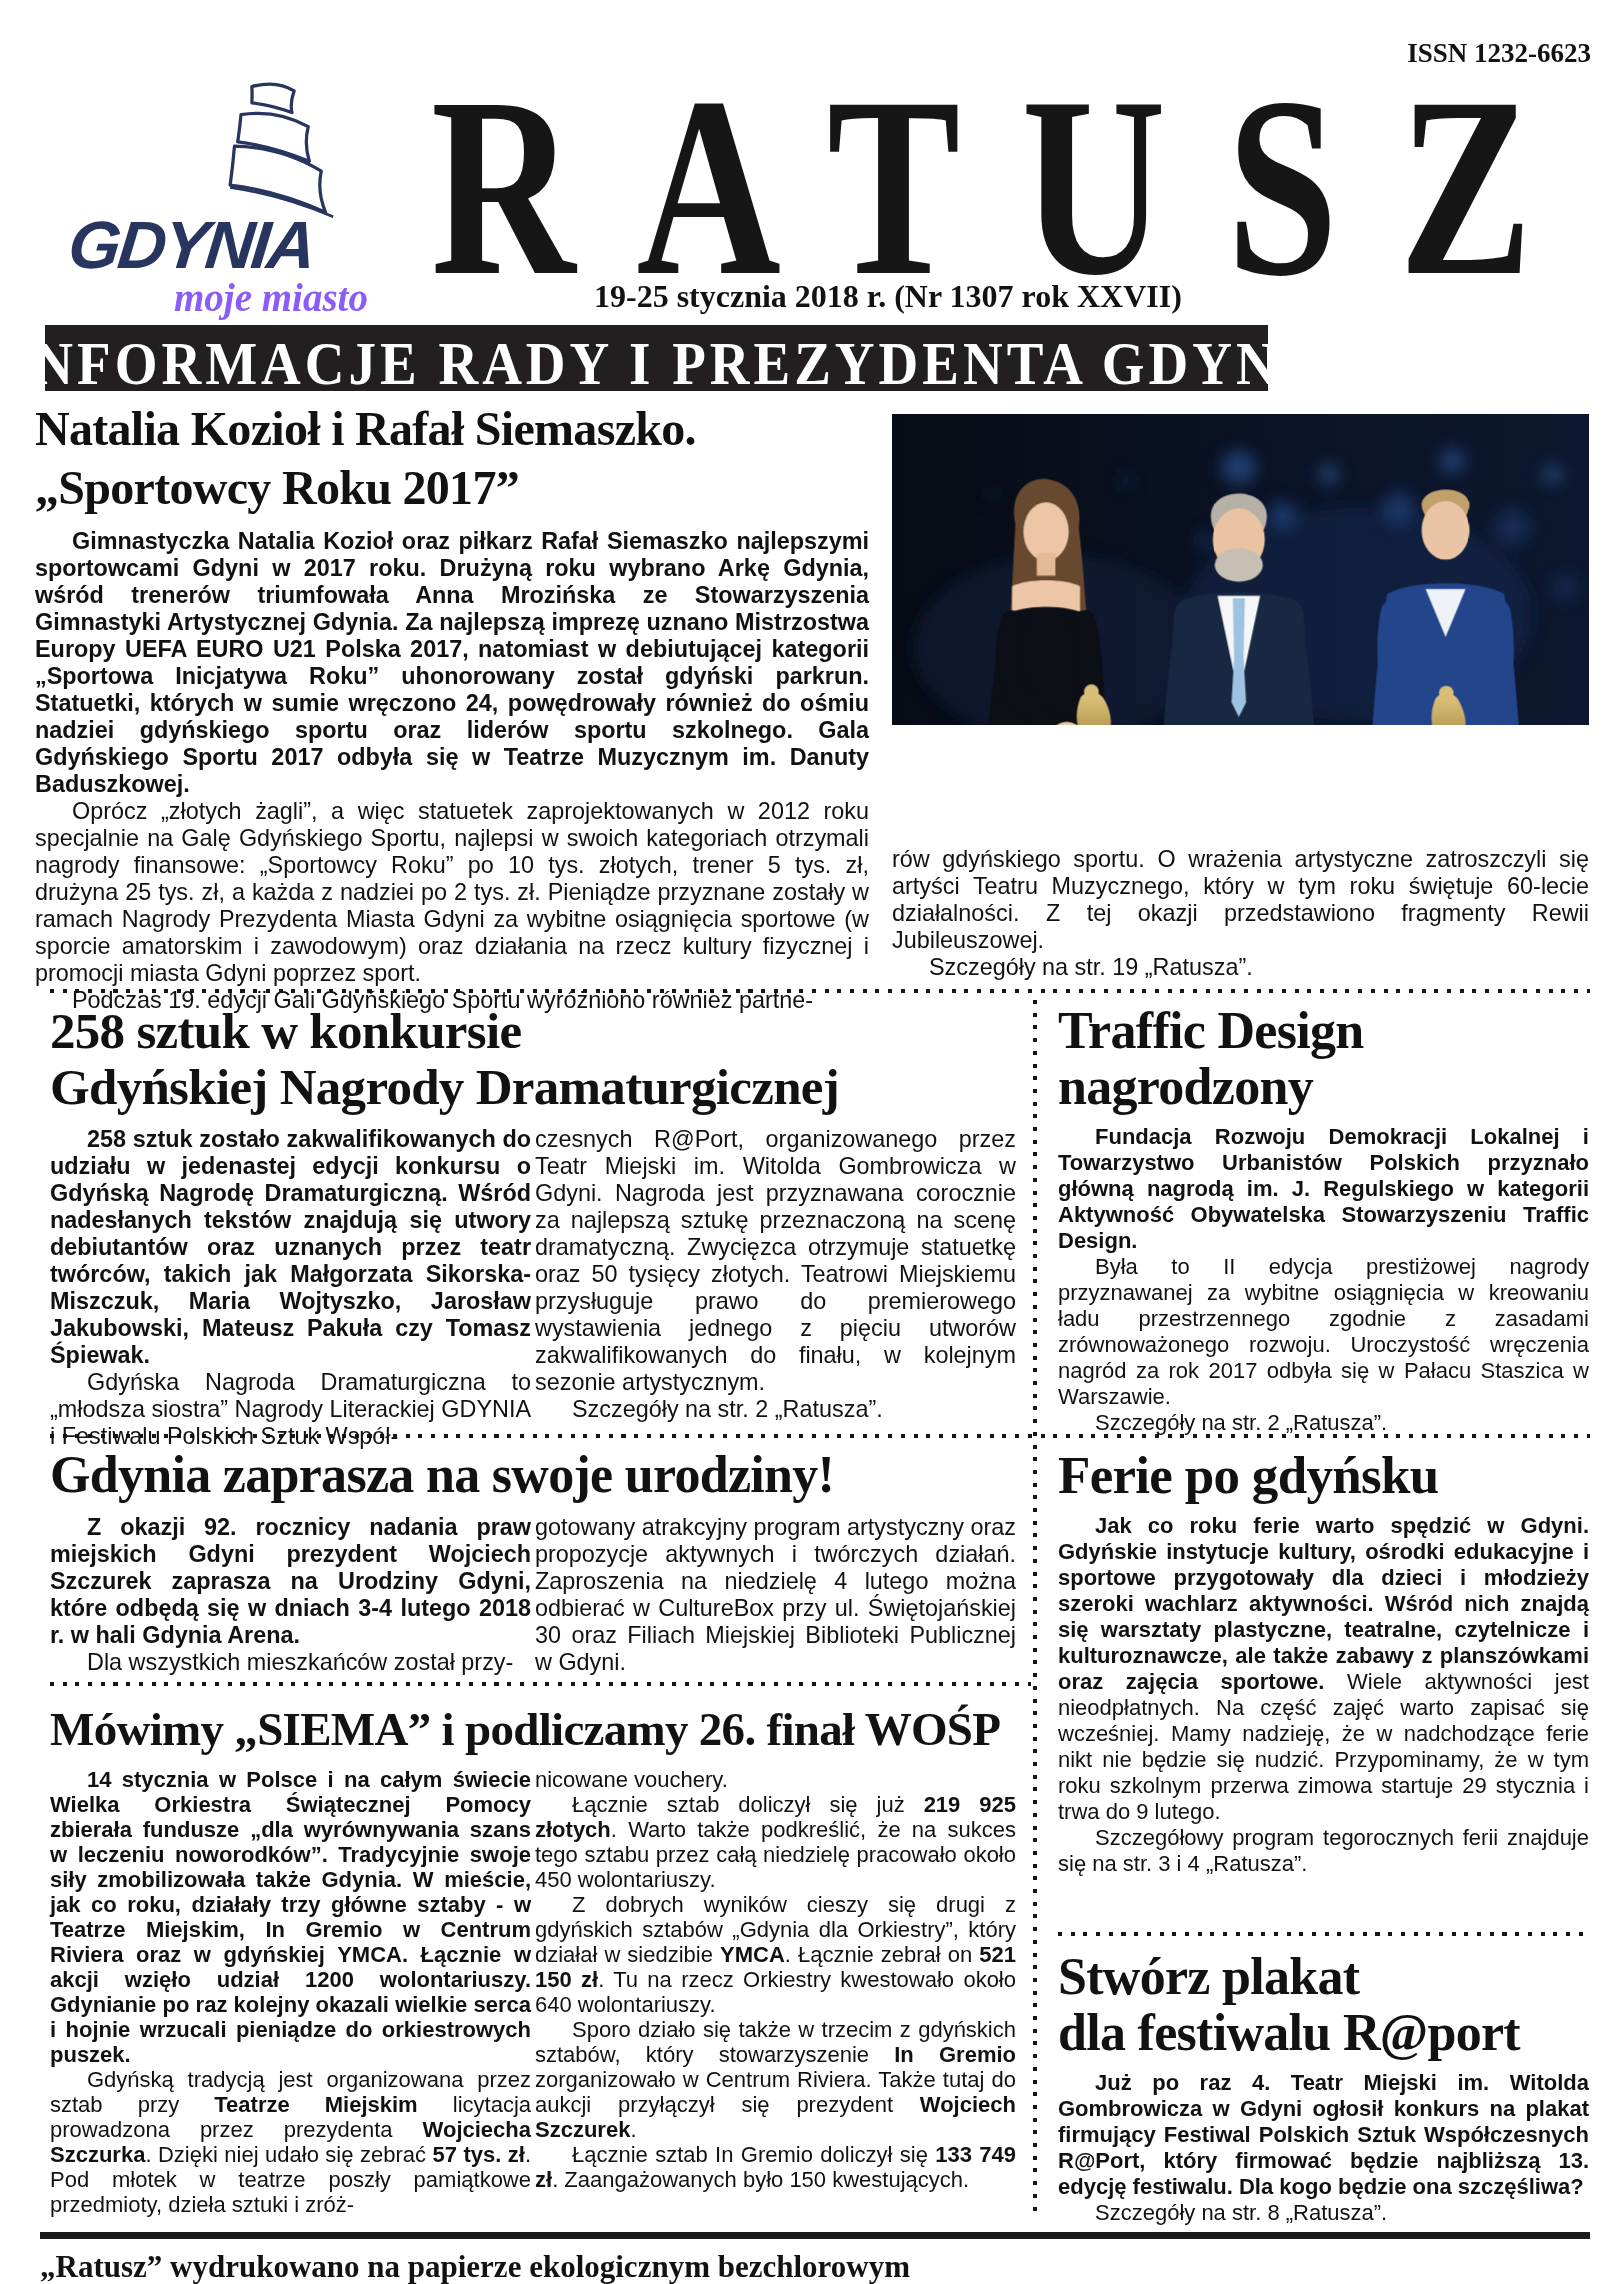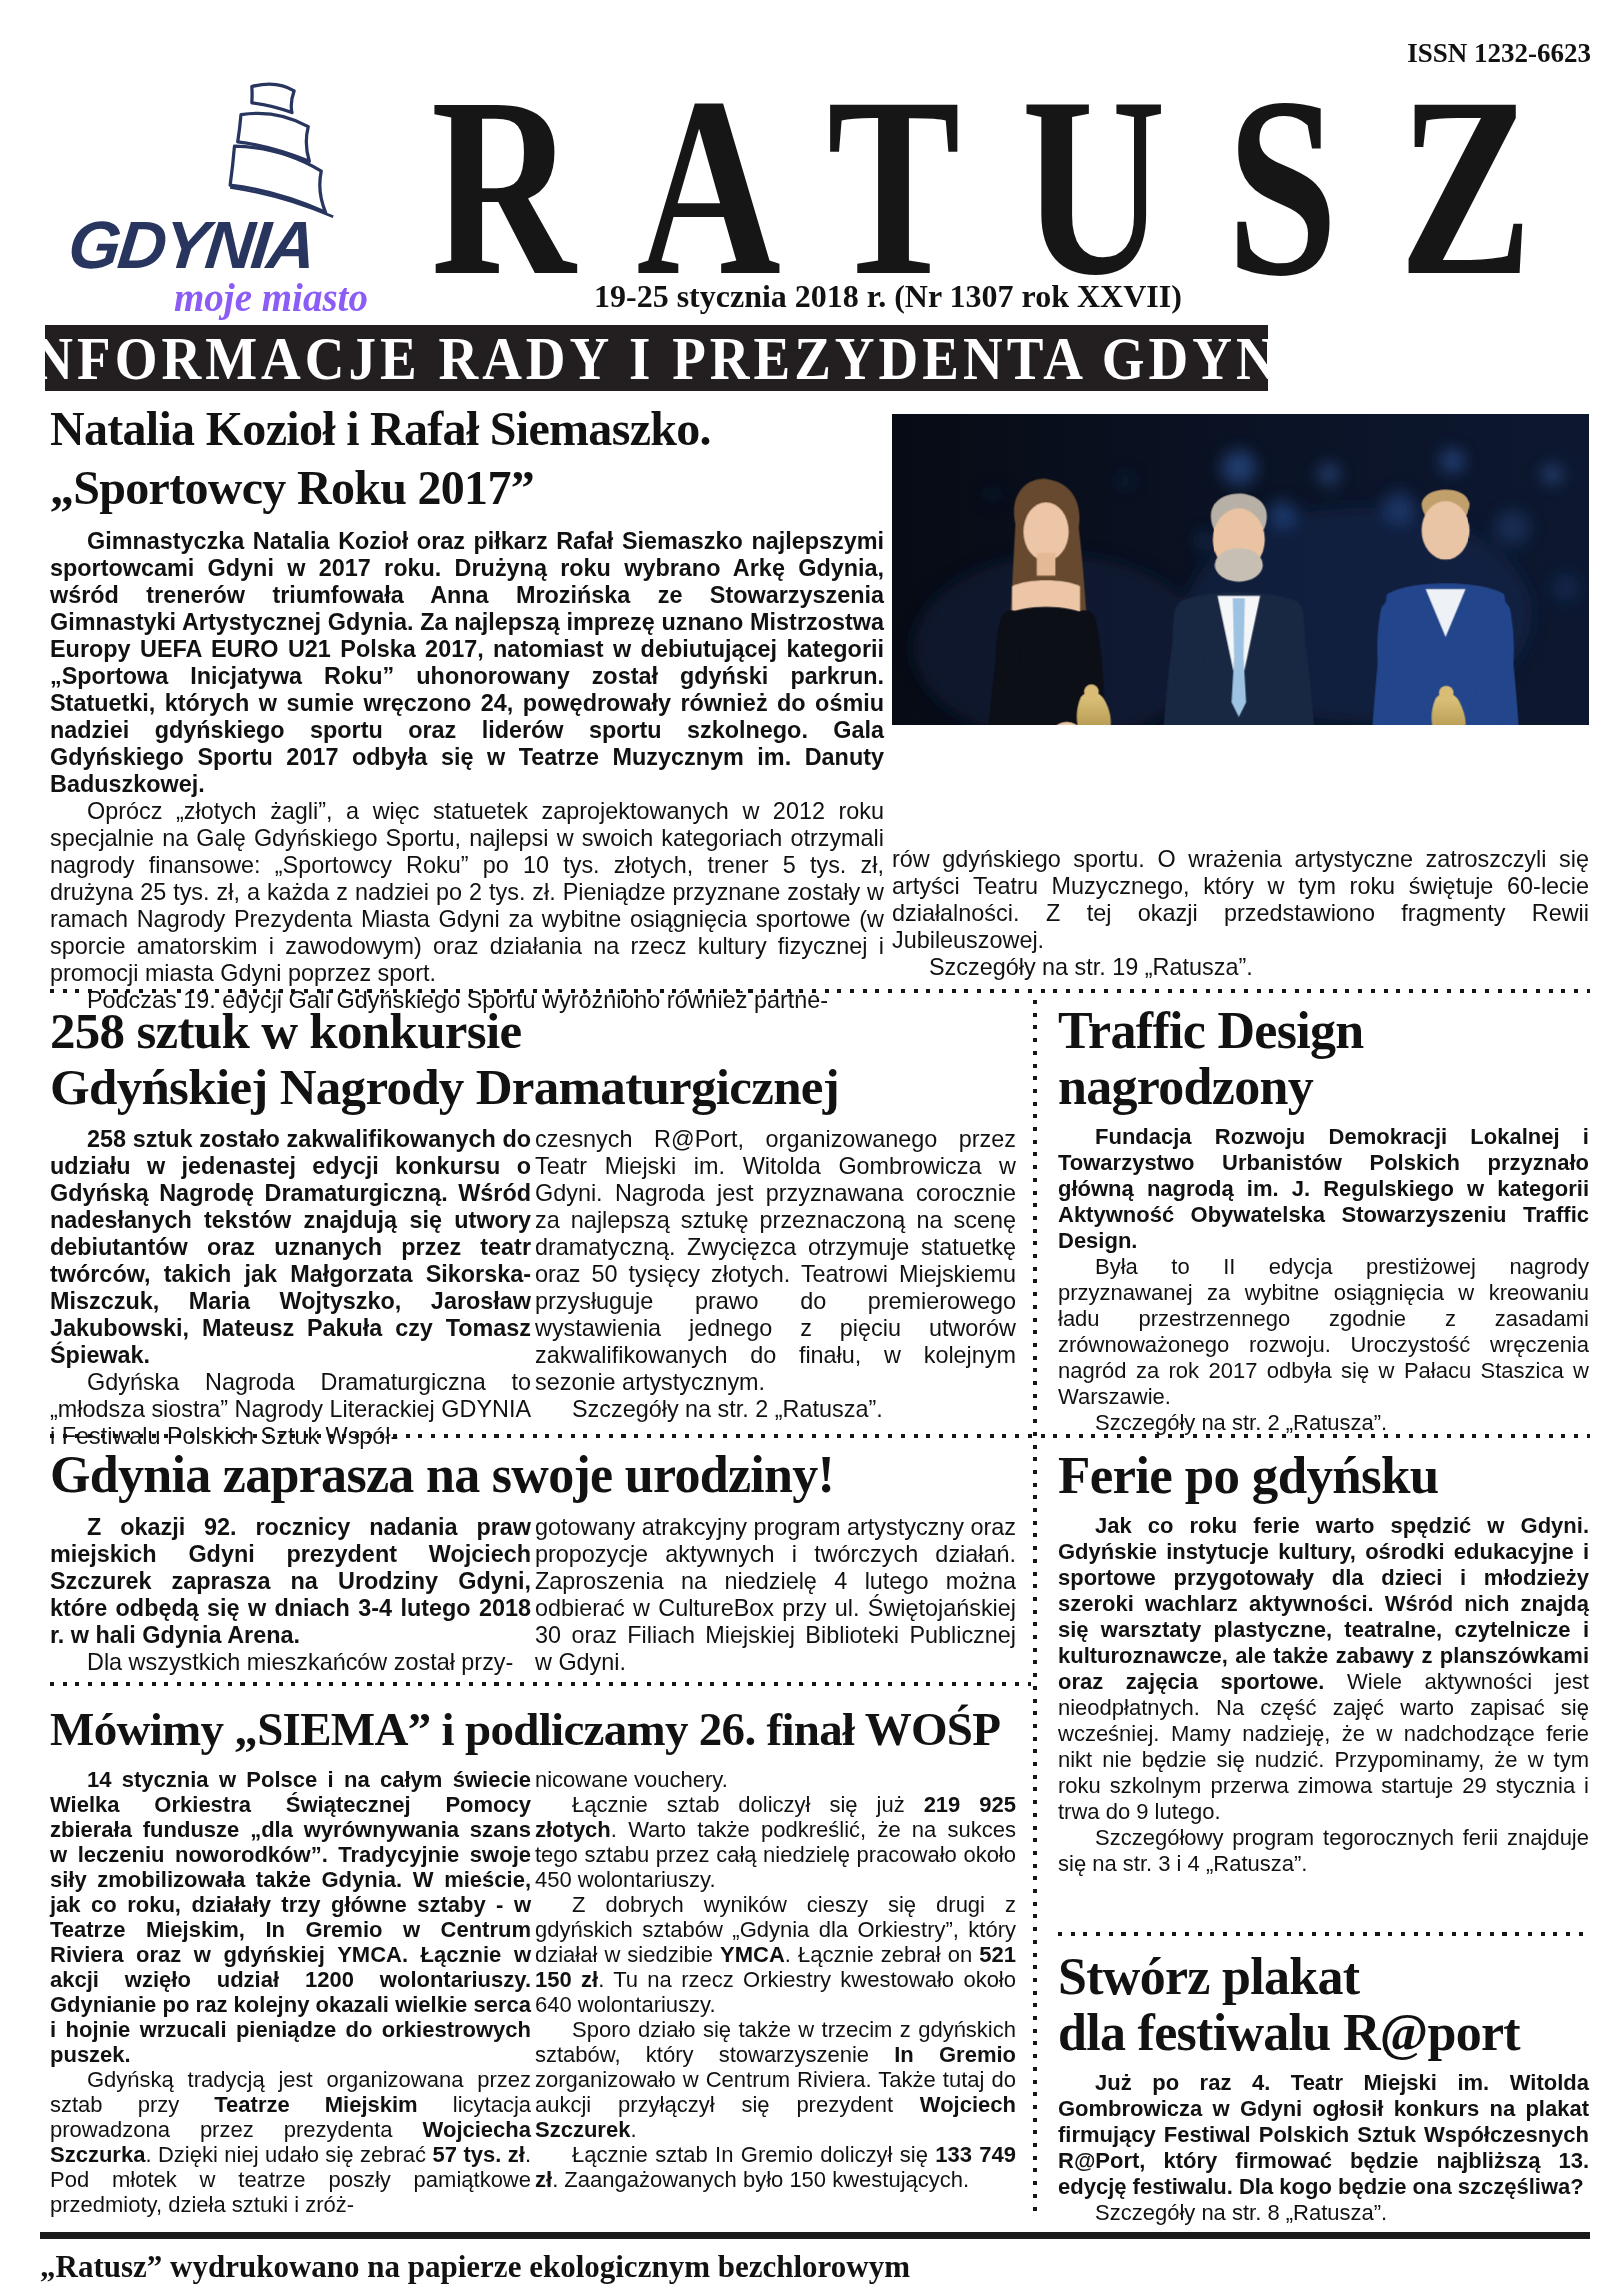--- a/index.html
+++ b/index.html
@@ -13,34 +13,34 @@
   .logo-name{position:absolute;left:0;top:131px;font:italic 700 67px/1 "Liberation Sans",sans-serif;
              color:#27355f;letter-spacing:-2.7px;transform:skewX(-6deg);white-space:nowrap}
   .logo-tag{position:absolute;left:105px;top:198px;font:italic 700 39px/1 "Liberation Serif",serif;
             color:#8b5cf6;white-space:nowrap}
   .masthead{position:absolute;left:370px;top:44px;width:1188px;text-align:center;
             font:700 200px/1.12 "Liberation Serif",serif;color:#161616;letter-spacing:61px;
             text-indent:61px;transform:scaleY(1.28);transform-origin:50% 0;white-space:nowrap}
   .dateline{position:absolute;left:594px;top:280px;width:741px;text-align:left;
             font:700 32px/1 "Liberation Serif",serif;color:#121212;white-space:nowrap}
   .banner{position:absolute;left:45px;top:325px;width:1223px;height:66px;background:#231f20;
-          display:flex;align-items:center;justify-content:center}
+          display:flex;align-items:flex-end;justify-content:center}
   .banner-text{font:700 55px/1 "Liberation Serif",serif;color:#ffffff;letter-spacing:4px;
                transform:scaleY(1.12);white-space:nowrap}
 
   
   .hl{font-family:"Liberation Serif",serif;font-weight:700;color:#121212;margin:0;letter-spacing:-0.7px}
   .bt{text-align:justify}
   .p{margin:0;text-indent:37px}
   .noind{text-indent:0}
   .lead{font-weight:700}
   b{font-weight:700}
 
   
-  .art1{position:absolute;left:50px;top:399px;width:834px}
+  .art1{position:absolute;left:35px;top:399px;width:834px}
   .art1 .hl{font-size:48px;line-height:59px}
   .art1-body{margin-top:10.7px;font-size:23.4px;line-height:27px}
   .photo-wrap{position:absolute;left:892px;top:414px;width:697px;height:311px;overflow:hidden;background:#0a0f1d}
   .photo-caption{position:absolute;left:17.4px;top:311px;font:italic 400 25px/1 "Liberation Sans",sans-serif;
                  color:#ffffff;letter-spacing:0.7px}
   .art1-cont{position:absolute;left:892px;top:846px;width:697px;font-size:23.4px;line-height:27px}
 
   
   .hdots{position:absolute;height:4px;
          background-image:repeating-linear-gradient(to right,#161616 0 4px,transparent 4px 12.7px)}

